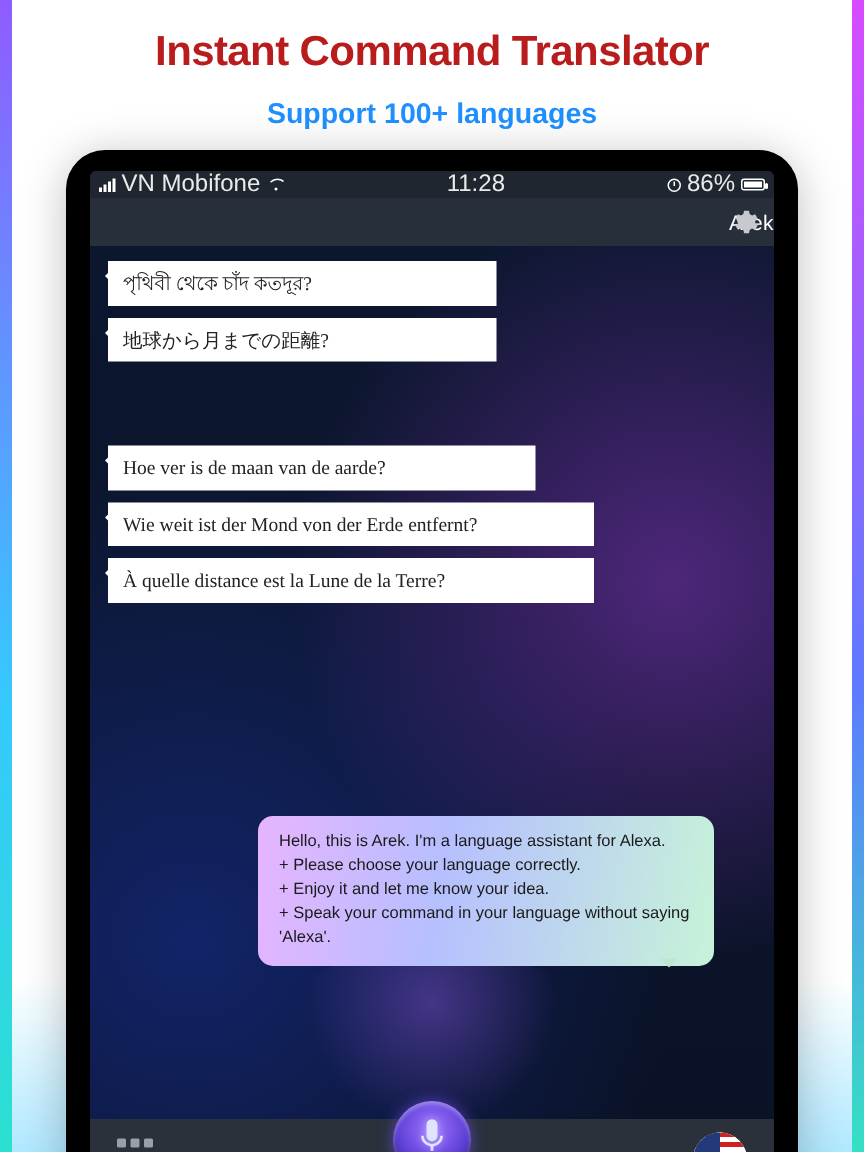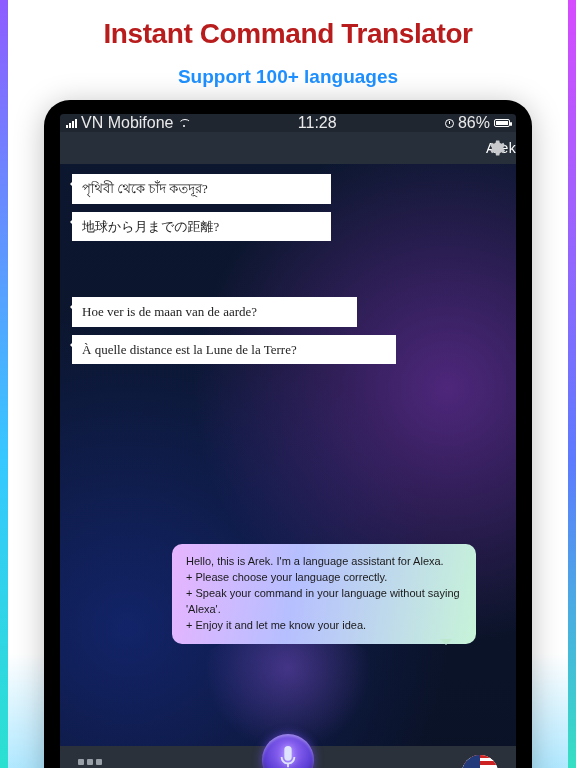--- a/index.html
+++ b/index.html
@@ -212,30 +212,31 @@
               <path d="M12 8a4 4 0 1 0 0 8 4 4 0 0 0 0-8zm9 4a7 7 0 0 0-.1-1.2l2-1.6-2-3.4-2.4 1a7 7 0 0 0-2-1.2L16 3h-4l-.5 2.6a7 7 0 0 0-2 1.2l-2.4-1-2 3.4 2 1.6A7 7 0 0 0 7 12c0 .4 0 .8.1 1.2l-2 1.6 2 3.4 2.4-1c.6.5 1.3.9 2 1.2L12 21h4l.5-2.6c.7-.3 1.4-.7 2-1.2l2.4 1 2-3.4-2-1.6c.1-.4.1-.8.1-1.2z"></path>
             </svg>
         </span>
       </span>
     </div>
 
     <div class="messages">
       <div class="bubble small">পৃথিবী থেকে চাঁদ কতদূর?</div>
       <div class="bubble small">地球から月までの距離?</div>
       <div class="bubble mid">Hoe ver is de maan van de aarde?</div>
+      <div class="bubble">Wie weit ist der Mond von der Erde entfernt?</div>
       <div class="bubble">À quelle distance est la Lune de la Terre?</div>
     </div>
 
     <div class="pod-glow"></div>
 
     <div class="answer">
       <div>Hello, this is Arek. I'm a language assistant for Alexa.</div>
       <div>+ Please choose your language correctly.</div>
+      <div>+ Enjoy it and let me know your idea.</div>
       <div>+ Speak your command in your language without saying 'Alexa'.</div>
-      <div>+ Enjoy it and let me know your idea.</div>
     </div>
 
     <div class="bottom-bar">
       <div class="grid-icon">
         <span></span>
           <span></span>
           <span></span>
       </div>
 
       <div class="mic-btn">

